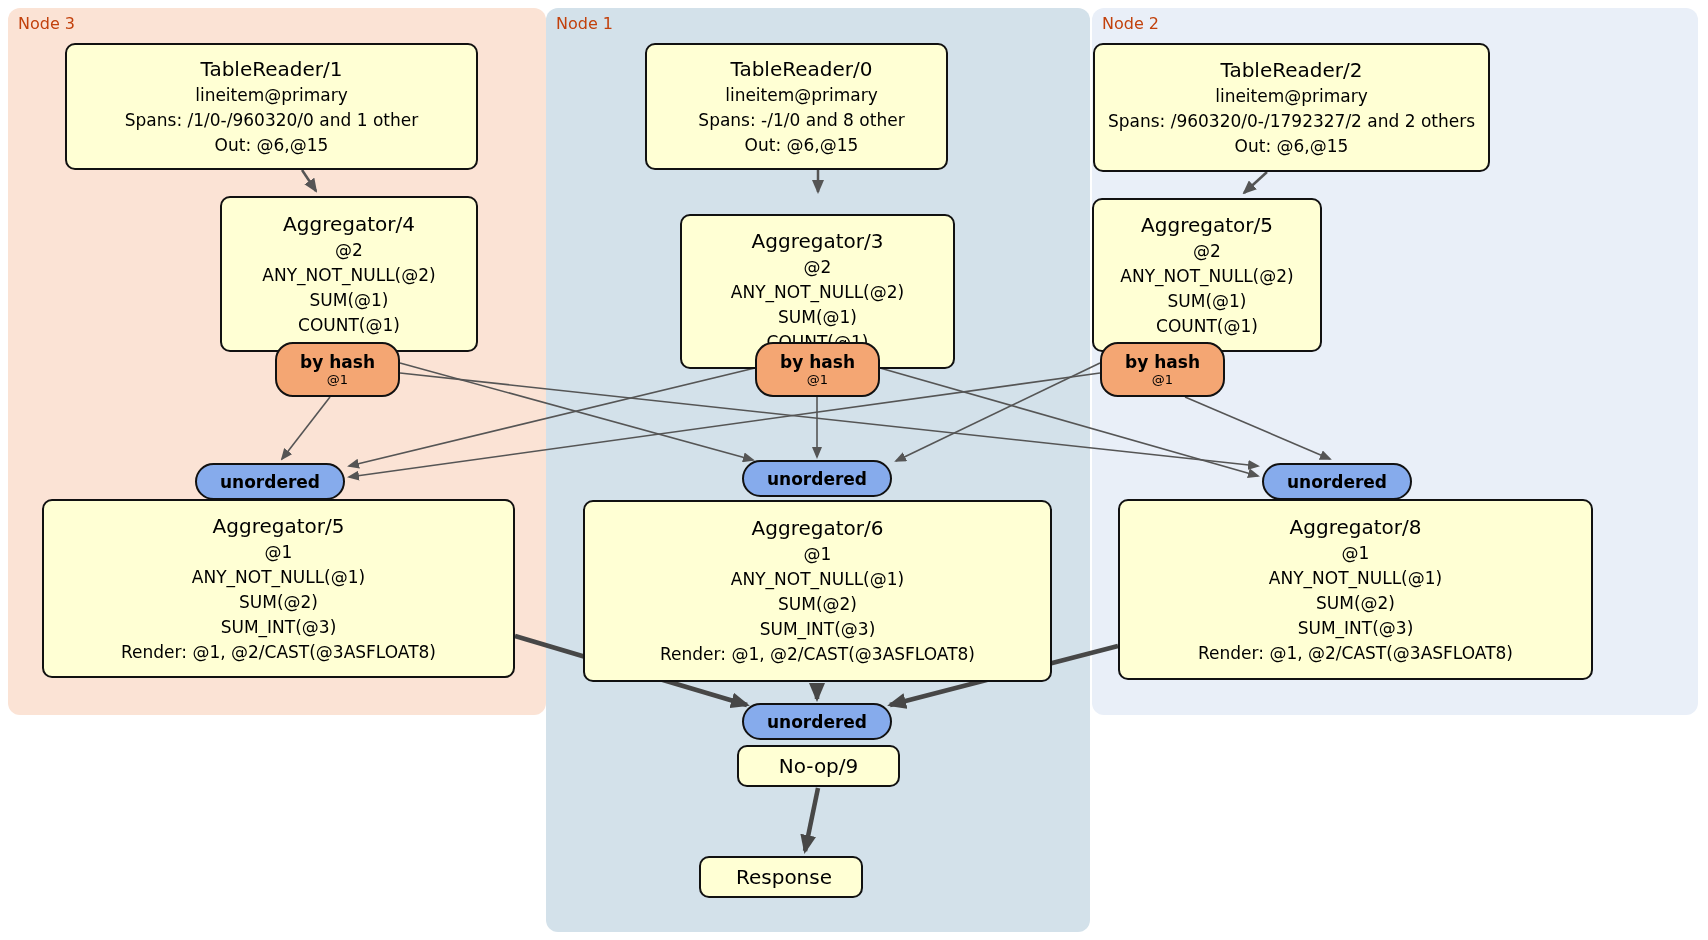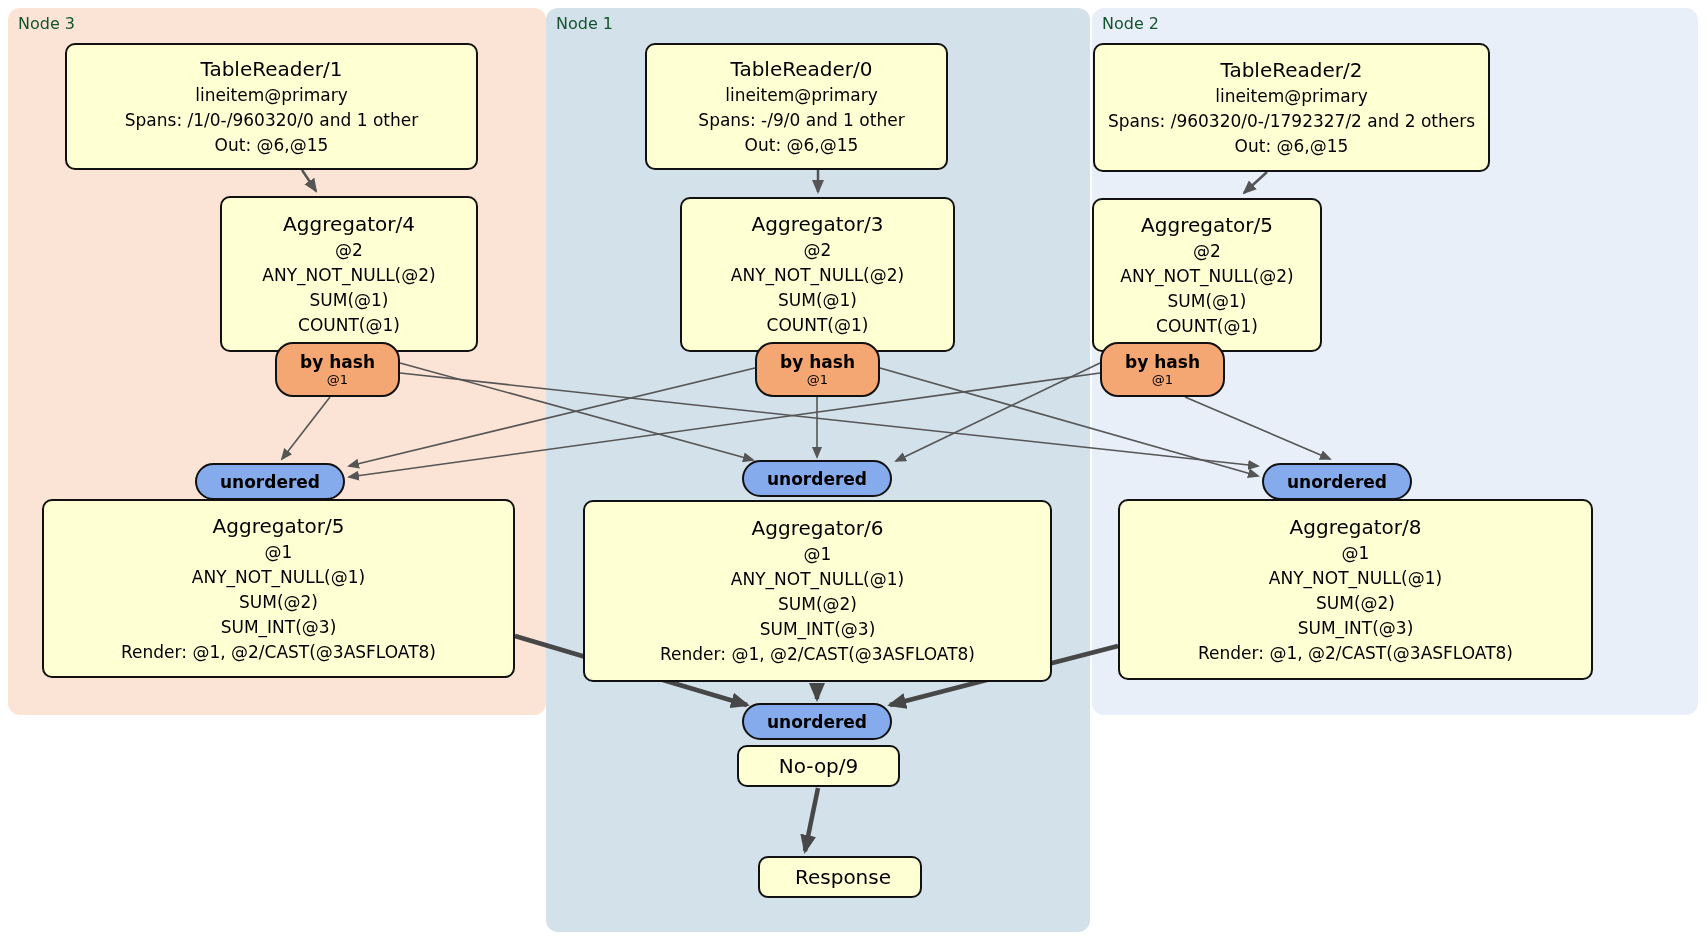--- a/index.html
+++ b/index.html
@@ -1,43 +1,43 @@
 <!DOCTYPE html>
 <html><head>
 <meta charset="utf-8">
 <style>
   html,body{margin:0;padding:0;background:#ffffff;}
   body{font-family:"DejaVu Sans","Liberation Sans",sans-serif;color:#000;}
   #canvas{position:relative;width:1708px;height:940px;background:#fff;overflow:hidden;}
 
   .panel{position:absolute;border-radius:12px;z-index:1;}
-  .panel-label{position:absolute;top:6px;left:10px;font-size:16px;color:#14532d;}
+  .panel-label{position:absolute;top:6px;left:10px;font-size:16px;color:#c2410c;}
   #panel-node3{left:8px;top:8px;width:538px;height:707px;background:#fbe3d5;}
   #panel-node1{left:546px;top:8px;width:544px;height:924px;background:#d3e1ea;}
   #panel-node2{left:1092px;top:8px;width:606px;height:707px;background:#e9eff8;}
 
   #edges{position:absolute;left:0;top:0;width:1708px;height:940px;z-index:2;}
 
   .box{position:absolute;background:#ffffd4;border:2px solid #111;border-radius:10px;
        z-index:3;display:flex;flex-direction:column;justify-content:center;
        align-items:center;text-align:center;padding:4px 6px;box-sizing:border-box;}
   .box .title{font-weight:400;font-size:20px;line-height:27px;white-space:nowrap;}
   .box .line{font-size:17px;line-height:25px;white-space:nowrap;}
 
   #box-tr1{left:65px;top:43px;width:413px;height:127px;}
   #box-agg4{left:220px;top:196px;width:258px;height:156px;}
   #box-tr0{left:645px;top:43px;width:303px;height:127px;padding-left:16px;}
-  #box-agg3{left:680px;top:197px;width:275px;height:155px;}
+  #box-agg3{left:680px;top:214px;width:275px;height:155px;}
   #box-tr2{left:1093px;top:43px;width:397px;height:129px;}
   #box-agg5{left:1092px;top:198px;width:230px;height:154px;}
   #box-agg7{left:42px;top:499px;width:473px;height:179px;}
   #box-agg6{left:583px;top:500px;width:469px;height:182px;}
   #box-agg8{left:1118px;top:499px;width:475px;height:181px;}
   #box-noop{left:737px;top:745px;width:163px;height:42px;}
-  #box-response{left:758px;top:856px;width:164px;height:42px;padding-left:12px;}
+  #box-response{left:699px;top:856px;width:164px;height:42px;padding-left:12px;}
 
   .badge{position:absolute;z-index:4;display:flex;flex-direction:column;justify-content:center;
          align-items:center;text-align:center;border:2px solid #111;box-sizing:border-box;}
   .badge .blabel{font-weight:700;font-size:17px;line-height:20px;}
   .badge .bsub{font-size:13px;line-height:15px;}
   .byhash{background:#f4a673;border-radius:18px;width:125px;height:55px;align-items:center;}
   .unordered{background:#86abec;border-radius:19px;width:150px;height:37px;}
   #badge-byhash4{left:275px;top:342px;}
   #badge-byhash3{left:755px;top:342px;}
   #badge-byhash5{left:1100px;top:342px;}
@@ -106,21 +106,21 @@
     <div class="title">Aggregator/4</div>
     <div class="line">@2</div>
     <div class="line">ANY_NOT_NULL(@2)</div>
     <div class="line">SUM(@1)</div>
     <div class="line">COUNT(@1)</div>
   </div>
 
   <div class="box" id="box-tr0">
     <div class="title">TableReader/0</div>
     <div class="line">lineitem@primary</div>
-    <div class="line">Spans: -/9/0 and 1 other</div>
+    <div class="line">Spans: -/1/0 and 8 other</div>
     <div class="line">Out: @6,@15</div>
   </div>
 
   <div class="box" id="box-agg3">
     <div class="title">Aggregator/3</div>
     <div class="line">@2</div>
     <div class="line">ANY_NOT_NULL(@2)</div>
     <div class="line">SUM(@1)</div>
     <div class="line">COUNT(@1)</div>
   </div>

